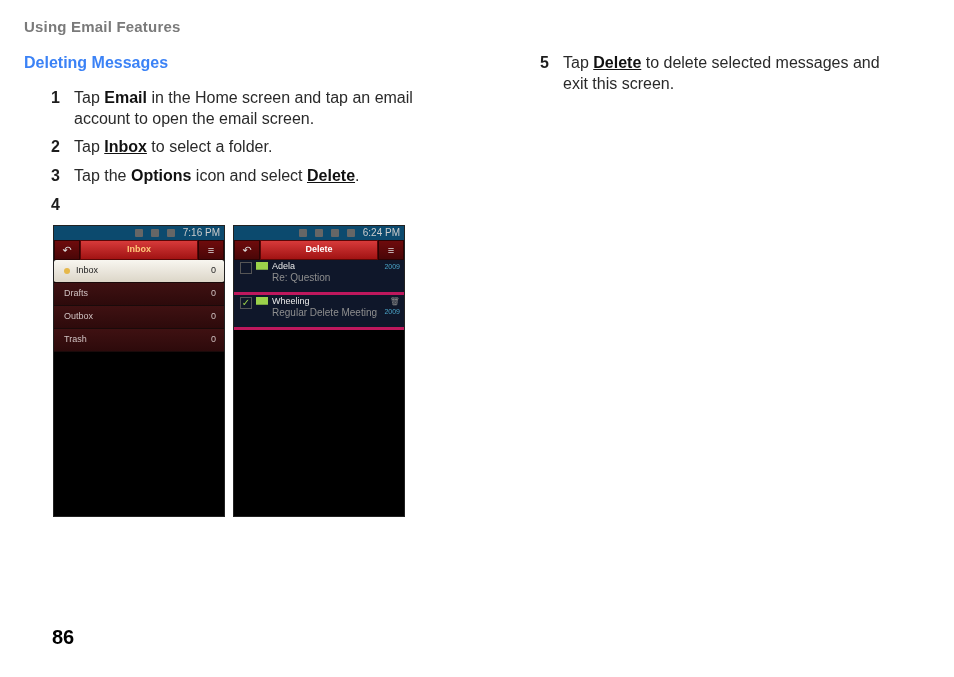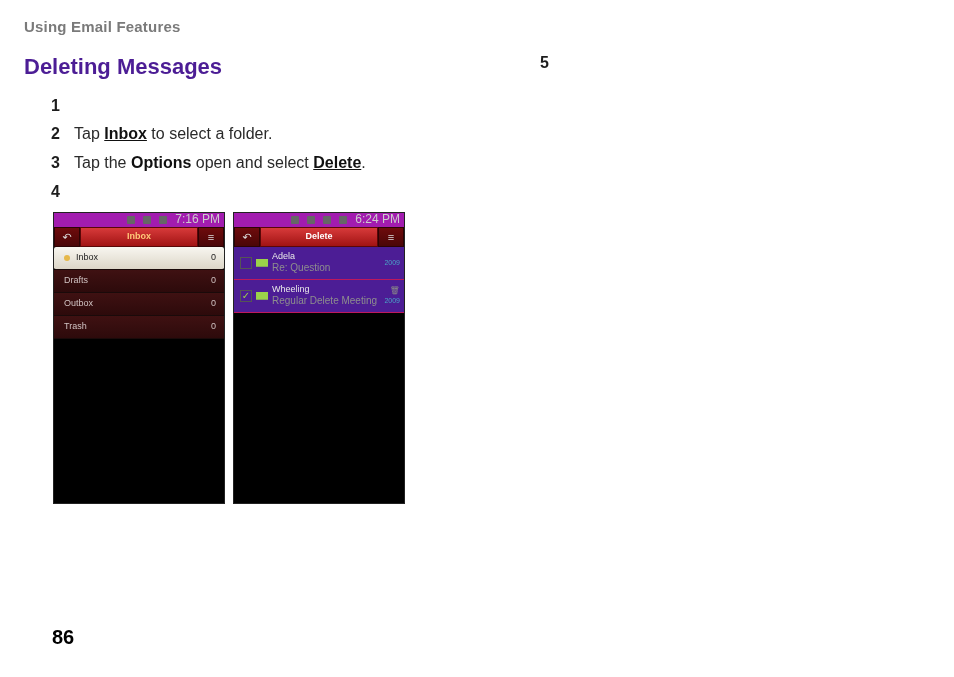--- a/index.html
+++ b/index.html
@@ -27,23 +27,23 @@
     display:flex;
     justify-content:space-between;
     gap:30px;
   }
   .col{
     flex:0 0 395px;
     font-size:16px;
     line-height:1.3;
   }
   h2.title{
-    font-size:22px;
-    font-weight:700;
-    color:#4c1d95;
+    font-size:16px;
+    font-weight:700;
+    color:#3b82f6;
     margin:0 0 14px 0;
   }
   ol.steps{
     list-style:none;
     margin:0;padding:0;
   }
   ol.steps li{
     display:flex;
     margin-bottom:8px;
   }
@@ -73,27 +73,27 @@
     height:290px;
     background:#000;
     color:#c8c8c8;
     font-size:9px;
     display:flex;
     flex-direction:column;
     box-shadow:0 0 0 1px #222;
   }
   .statusbar{
     height:14px;
-    background:#a21caf;
+    background:#0c4a6e;
     display:flex;
     justify-content:flex-end;
     align-items:center;
     padding:0 4px;
     gap:8px;
-    font-size:12px;
+    font-size:10px;
     color:#ccc;
   }
   .statusbar .sicon{
     width:8px;height:8px;
     background:#666;
     border-radius:1px;
   }
   .topbar{
     height:20px;
     display:flex;
@@ -143,25 +143,25 @@
     background:#e6b84a;
     margin-right:6px;
     display:inline-block;
   }
   .folder .left{display:flex;align-items:center;}
   .msgs{
     display:flex;flex-direction:column;
   }
   .msg{
     display:flex;
-    align-items:center;
+    align-items:flex-start;
     height:28px;
     padding:2px 4px 2px 6px;
-    border-bottom:1px solid #be185d;
-    background:#4c1d95;
+    border-bottom:3px solid #be185d;
+    background:#0f172a;
   }
   .msg .chk{
     width:10px;height:10px;
     border:1px solid #555;
     margin-right:4px;
     display:flex;align-items:center;justify-content:center;
     color:#9bd24a;
     font-size:10px;
     line-height:1;
   }
@@ -201,28 +201,29 @@
 <div class="page">
   <div class="section-header">Using Email Features</div>
 
   <div class="columns">
 
     <div class="col">
       <h2 class="title">Deleting Messages</h2>
       <ol class="steps" id="steps-left">
           <li>
             <span class="num">1</span>
+            <span class="txt"><span>Tap </span><span class="bold">Email</span><span> in the Home screen and tap an email account to open the email screen.</span></span>
           </li>
           <li>
             <span class="num">2</span>
             <span class="txt"><span>Tap </span><span class="bold underline">Inbox</span><span> to select a folder.</span></span>
           </li>
           <li>
             <span class="num">3</span>
-            <span class="txt"><span>Tap the </span><span class="bold">Options</span><span> open and select </span><span class="bold underline">Delete</span><span>.</span></span>
+            <span class="txt"><span>Tap the </span><span class="bold">Options</span><span> icon and select </span><span class="bold underline">Delete</span><span>.</span></span>
           </li>
           <li>
             <span class="num">4</span>
           </li>
         </ol>
 
       <div class="shots">
 
         <div class="phone">
           <div class="statusbar">
@@ -306,19 +307,20 @@
             </div>
           <div class="fill"></div>
         </div>
       </div>
     </div>
 
     <div class="col">
       <ol class="steps" id="steps-right">
           <li>
             <span class="num">5</span>
+            <span class="txt"><span>Tap </span><span class="bold underline">Delete</span><span> to delete selected messages and exit this screen.</span></span>
           </li>
         </ol>
     </div>
   </div>
 
   <div class="page-number">86</div>
 </div>
 
 </body></html>

